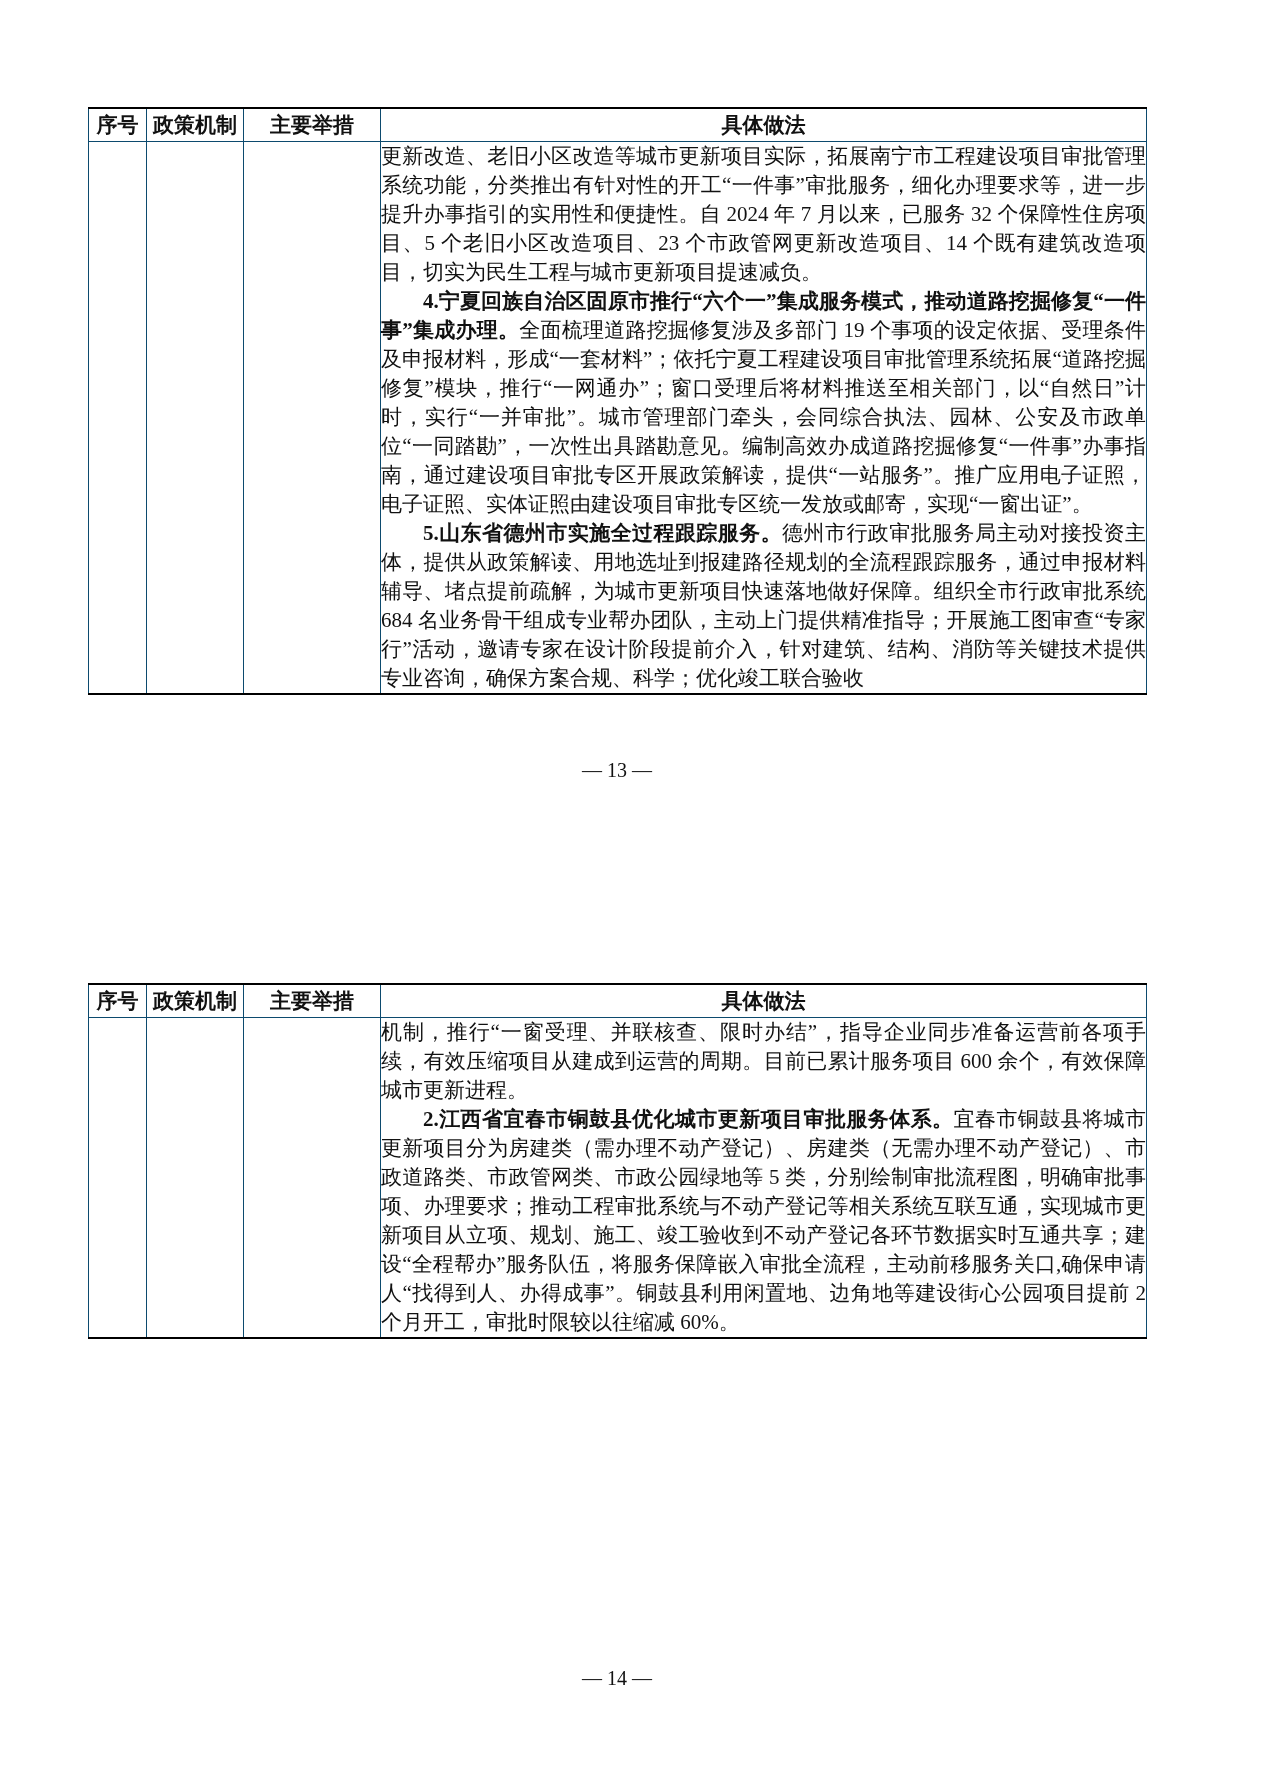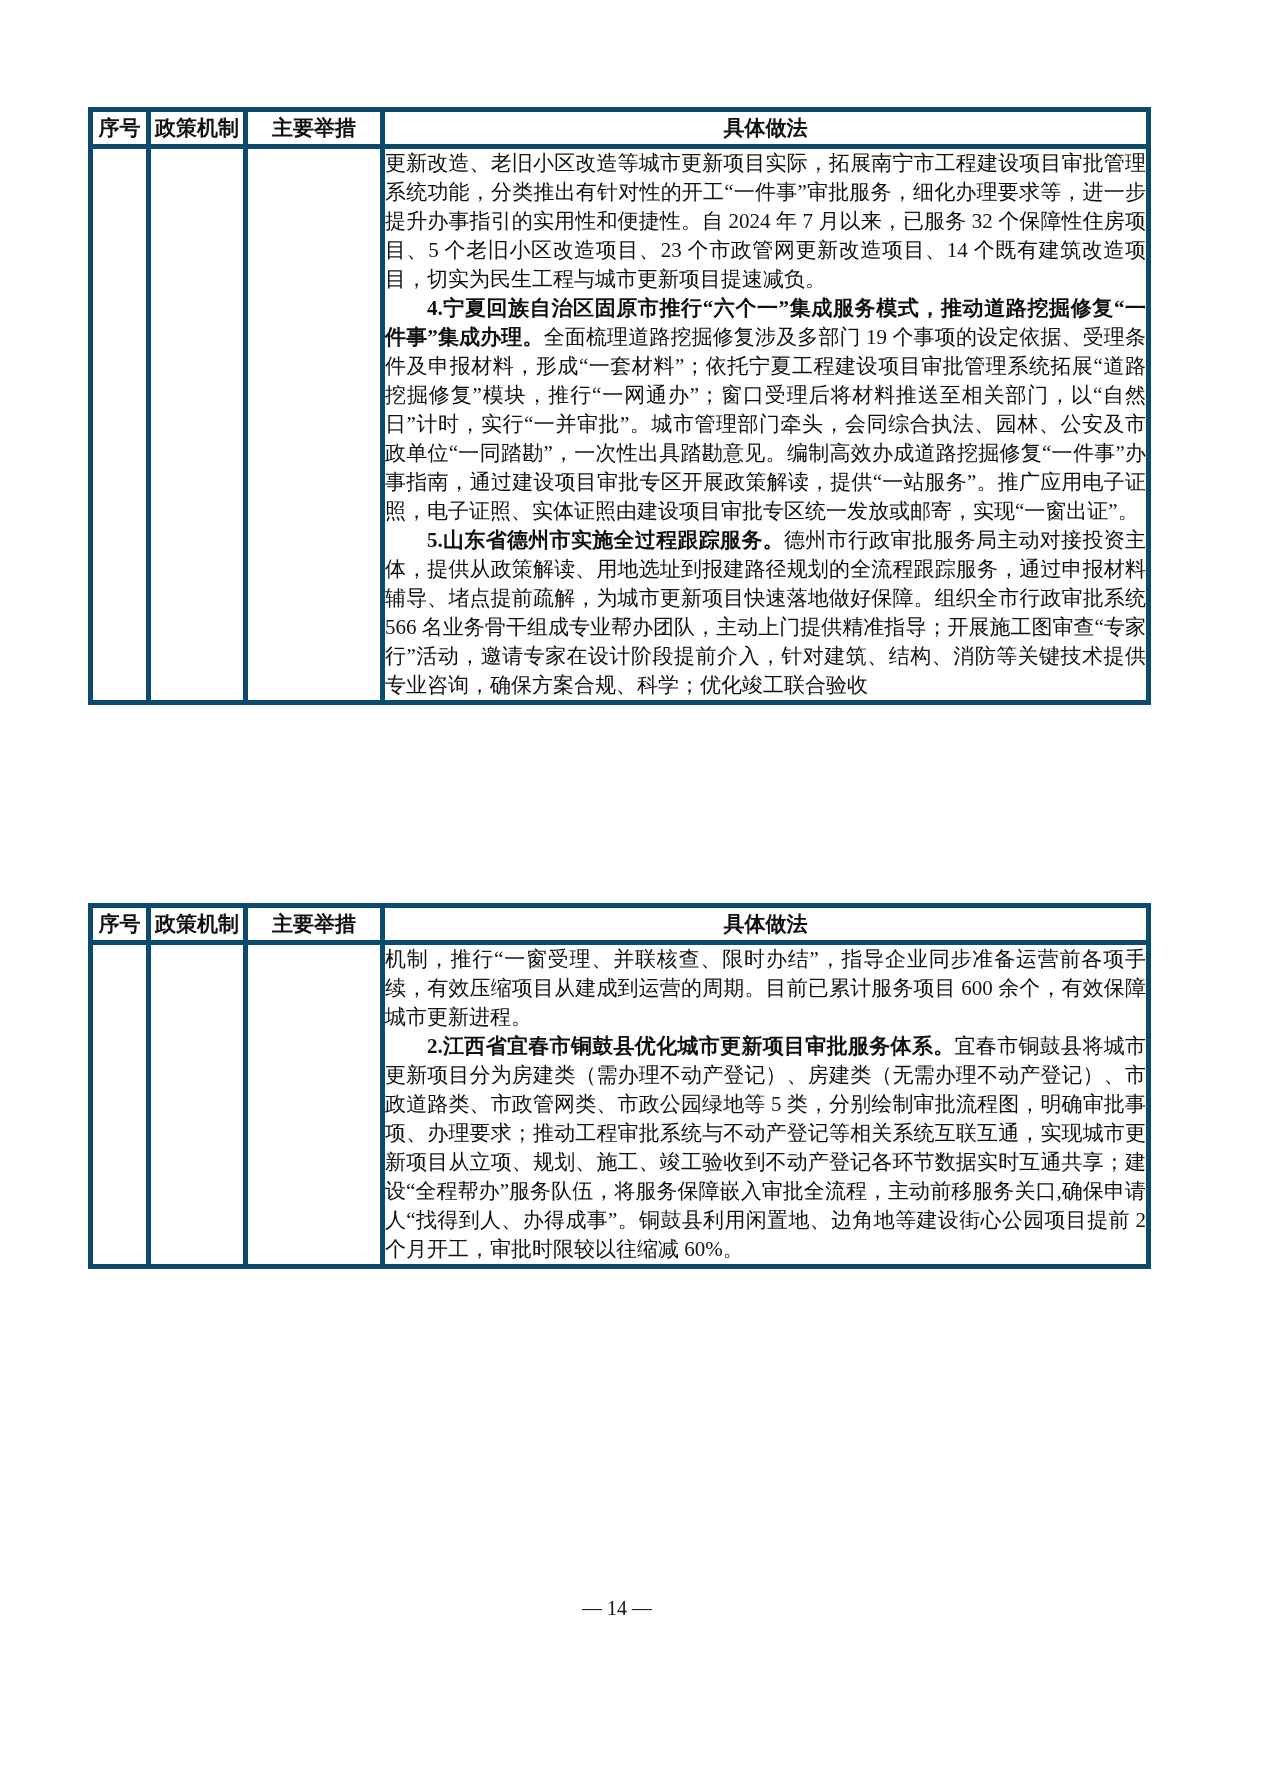--- a/index.html
+++ b/index.html
@@ -19,21 +19,21 @@
     border-collapse: collapse;
     table-layout: fixed;
     width: 1058px;
     border-top: 2px solid #000;
     border-bottom: 2px solid #000;
     border-left: 1px solid #000;
     border-right: 1px solid #000;
   }
   table.policy-table th,
   table.policy-table td {
-    border: 5px solid #0c4a6e;
+    border: 1px solid #0c4a6e;
     vertical-align: top;
     padding: 0;
     margin-top: 44px;
   }
   table.policy-table th {
     font-family: "Liberation Sans", "DejaVu Sans", sans-serif;
     font-weight: bold;
     font-size: 21px;
     height: 32px;
     line-height: 32px;
@@ -88,26 +88,27 @@
       </tr>
     </thead>
     <tbody>
       <tr>
         <td></td>
         <td></td>
         <td></td>
         <td class="practices-cell">
             <p class="para"><span>更新改造、老旧小区改造等城市更新项目实际，拓展南宁市工程建设项目审批管理系统功能，分类推出有针对性的开工“一件事”审批服务，细化办理要求等，进一步提升办事指引的实用性和便捷性。自 2024 年 7 月以来，已服务 32 个保障性住房项目、5 个老旧小区改造项目、23 个市政管网更新改造项目、14 个既有建筑改造项目，切实为民生工程与城市更新项目提速减负。</span></p>
             <p class="para indent"><span class="bold">4.宁夏回族自治区固原市推行“六个一”集成服务模式，推动道路挖掘修复“一件事”集成办理。</span><span>全面梳理道路挖掘修复涉及多部门 19 个事项的设定依据、受理条件及申报材料，形成“一套材料”；依托宁夏工程建设项目审批管理系统拓展“道路挖掘修复”模块，推行“一网通办”；窗口受理后将材料推送至相关部门，以“自然日”计时，实行“一并审批”。城市管理部门牵头，会同综合执法、园林、公安及市政单位“一同踏勘”，一次性出具踏勘意见。编制高效办成道路挖掘修复“一件事”办事指南，通过建设项目审批专区开展政策解读，提供“一站服务”。推广应用电子证照，电子证照、实体证照由建设项目审批专区统一发放或邮寄，实现“一窗出证”。</span></p>
-            <p class="para indent"><span class="bold">5.山东省德州市实施全过程跟踪服务。</span><span>德州市行政审批服务局主动对接投资主体，提供从政策解读、用地选址到报建路径规划的全流程跟踪服务，通过申报材料辅导、堵点提前疏解，为城市更新项目快速落地做好保障。组织全市行政审批系统 566 名业务骨干组成专业帮办团队，主动上门提供精准指导；开展施工图审查“专家行”活动，邀请专家在设计阶段提前介入，针对建筑、结构、消防等关键技术提供专业咨询，确保方案合规、科学；优化竣工联合验收</span></p>
+            <p class="para indent"><span class="bold">5.山东省德州市实施全过程跟踪服务。</span><span>德州市行政审批服务局主动对接投资主体，提供从政策解读、用地选址到报建路径规划的全流程跟踪服务，通过申报材料辅导、堵点提前疏解，为城市更新项目快速落地做好保障。组织全市行政审批系统 684 名业务骨干组成专业帮办团队，主动上门提供精准指导；开展施工图审查“专家行”活动，邀请专家在设计阶段提前介入，针对建筑、结构、消防等关键技术提供专业咨询，确保方案合规、科学；优化竣工联合验收</span></p>
           </td>
       </tr>
     </tbody>
   </table>
 
+  <div class="page-number" id="pagenum-13" style="margin-left:0">— 13 —</div>
 
   <table class="policy-table" id="table-p14">
     <colgroup>
       <col style="width:58px">
       <col style="width:97px">
       <col style="width:137px">
       <col style="width:766px">
     </colgroup>
     <thead>
       <tr>

